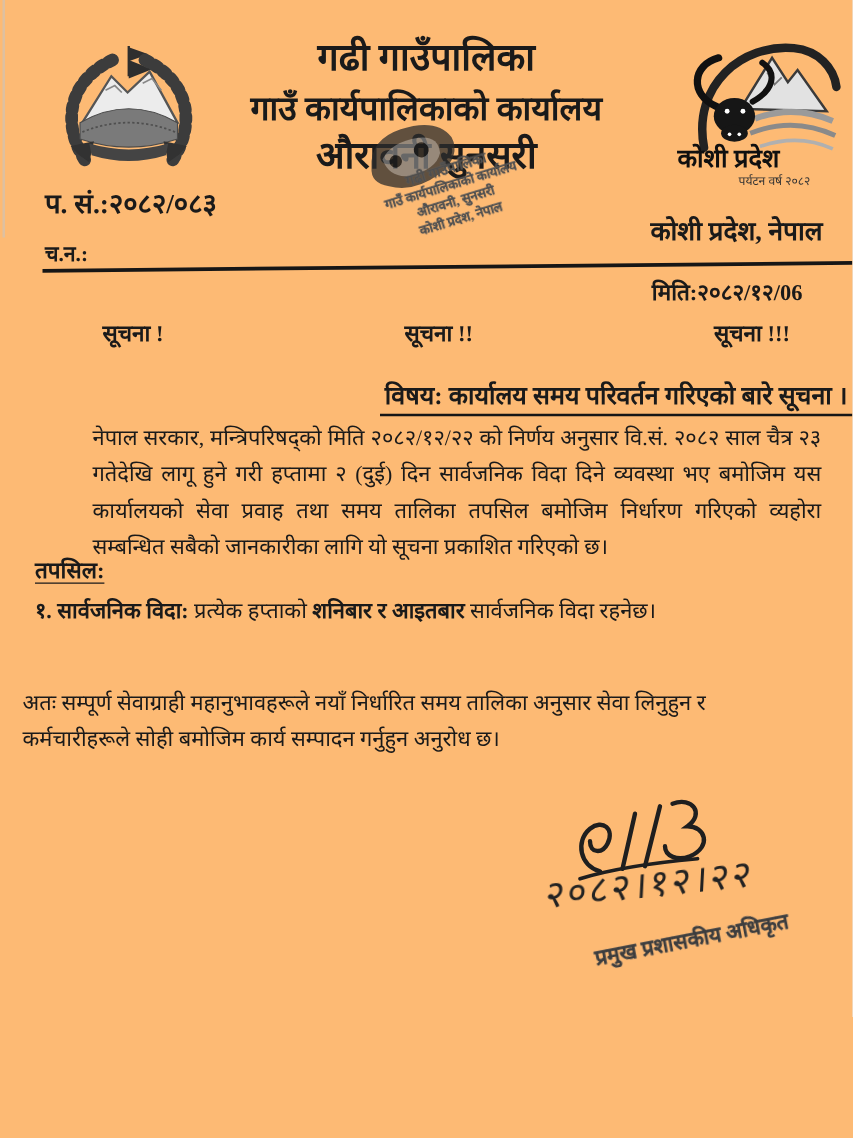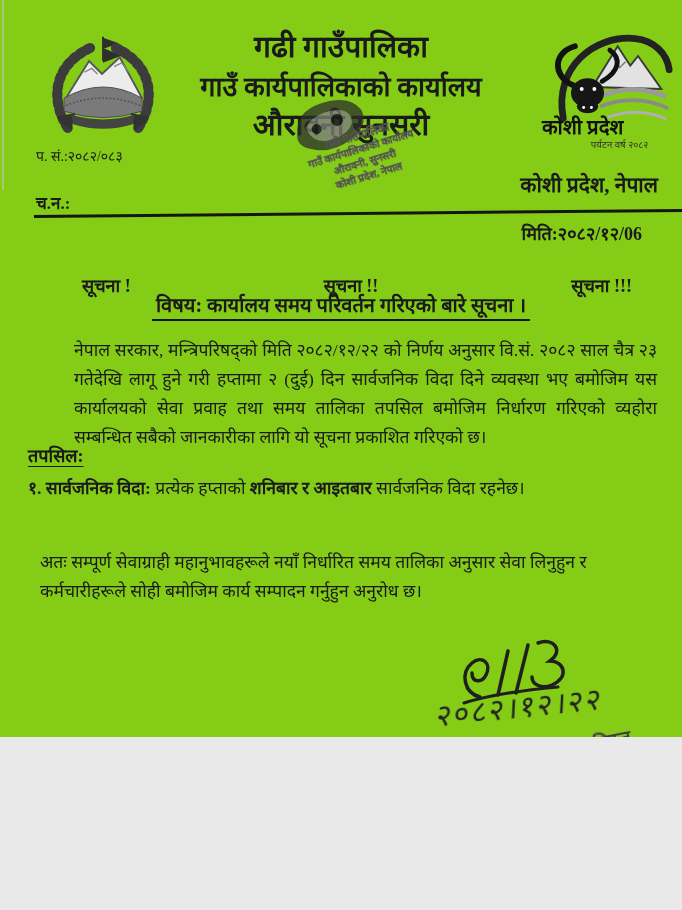--- a/index.html
+++ b/index.html
@@ -1,53 +1,53 @@
 <!DOCTYPE html>
 <html><head>
 <meta charset="utf-8">
 <style>
   html,body{margin:0;padding:0;background:#e9e9e9;}
   .page{
-    position:relative;width:682px;height:737px;margin:0 auto;
-    background:#84cc16;overflow:hidden;
+    position:relative;width:682px;height:910px;margin:0 auto;
+    background:#fdba74;overflow:hidden;
     font-family:"Liberation Serif","DejaVu Serif",serif;
     color:#1a1a1a;
   }
   .abs{position:absolute;}
   
   .title-block{left:150px;width:382px;top:30px;text-align:center;line-height:1.15;}
   .title-1{font-size:30px;font-weight:bold;}
   .title-2{font-size:27px;font-weight:bold;margin-top:7px;}
   .title-3{font-size:30px;font-weight:bold;margin-top:5px;}
-  .refno{left:36px;top:146px;font-size:14px;font-weight:normal;text-align:center;}
+  .refno{left:36px;top:146px;font-size:22px;font-weight:bold;text-align:center;}
   .chano{left:36px;top:191px;font-size:17px;font-weight:bold;}
   .province-line{right:24px;top:170px;font-size:21px;font-weight:bold;}
   .rule{left:34px;right:0;top:212px;height:3px;background:#161616;transform:rotate(-0.55deg);}
   .date-line{right:40px;top:221px;font-size:18px;font-weight:bold;}
   
   .stamp{
     left:258px;top:128px;width:210px;text-align:center;
     transform:rotate(-17deg);color:#4e4e4e;line-height:14px;
     text-shadow:0 0 .6px #6a6a6a;filter:blur(.2px);
   }
   .stamp .s1{font-size:11.5px;font-weight:bold;}
   .stamp .s2,.stamp .s3,.stamp .s4{font-size:10.5px;font-weight:bold;}
   .stamp-blob{left:286px;top:96px;transform:rotate(-14deg);opacity:.88;}
   
   .notice-row{left:82px;right:50px;top:254px;display:flex;justify-content:space-between;
-    font-size:18px;font-weight:bold;margin-top:19px;}
-  .subject-wrap{left:0;width:682px;top:291px;text-align:center;}
+    font-size:18px;font-weight:bold;}
+  .subject-wrap{left:0;width:682px;top:302px;text-align:right;}
   .subject{font-size:20px;font-weight:bold;border-bottom:2px solid #161616;padding:0 4px 3px;}
   
   .body-par{left:28px;right:25px;top:336px;font-size:17.5px;line-height:29px;text-align:justify;margin-left:46px;}
   .details-head{left:28px;top:443px;font-size:18px;font-weight:bold;text-decoration:underline;
     text-underline-offset:4px;}
   .details-list{left:28px;right:25px;top:473px;font-size:17.5px;line-height:31px;}
   .details-list b{font-weight:bold;text-align:right;}
-  .closing-par{left:40px;right:30px;top:548px;font-size:17.5px;line-height:29px;}
+  .closing-par{left:18px;right:30px;top:548px;font-size:17.5px;line-height:29px;}
   
   .sig-svg{left:446px;top:633px;}
   .hand-date{
     left:436px;top:686px;font-size:30px;letter-spacing:2px;color:#222;
     transform:rotate(-6deg) skewX(-9deg);font-weight:500;filter:blur(.2px);
   }
   .designation{
     left:474px;top:734px;width:210px;font-size:17px;font-weight:bold;color:#3d3d3d;
     transform:rotate(-11deg);text-shadow:0 0 .7px #707070;filter:blur(.25px);
   }

